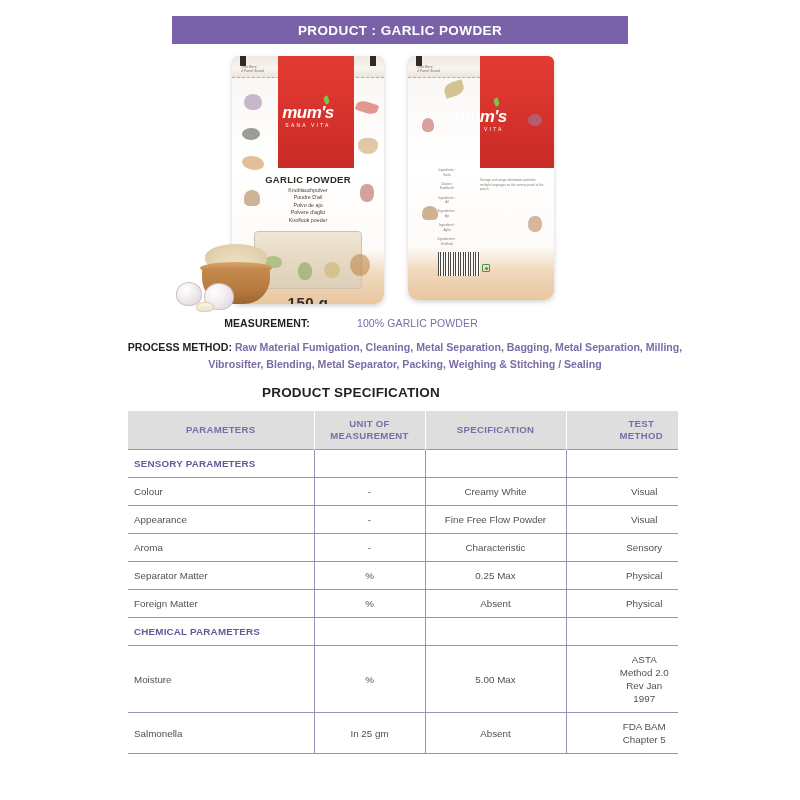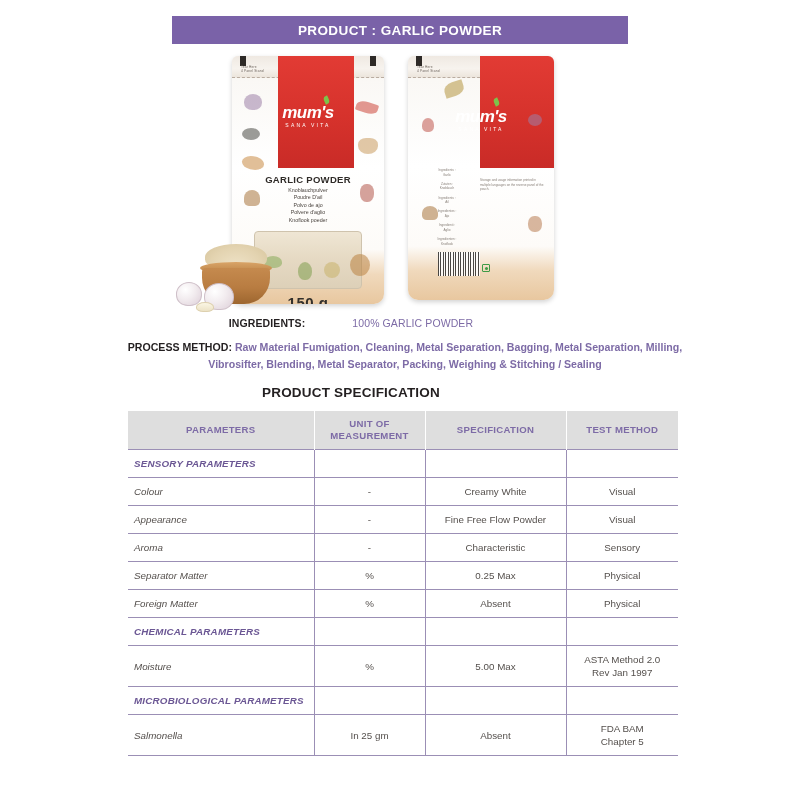--- a/index.html
+++ b/index.html
@@ -210,34 +210,34 @@
     background: #dedede;
     color: #7d6ba6;
     font-size: 9.6px;
     font-weight: bold;
     letter-spacing: .3px;
     padding: 7px 4px;
     text-align: center;
     line-height: 12px;
     border-right: 1px solid #ffffff;
   }
-  table.spec th:last-child { border-right: none; }
+  table.spec th:last-child { border-right: none; padding-left: 42px; }
 
   table.spec td {
     font-size: 9.8px;
     color: #55504d;
     padding: 7px 4px;
     text-align: center;
     line-height: 13px;
     border-bottom: 1px solid #9b8fb5;
     border-right: 1px solid #9b8fb5;
     vertical-align: middle;
   }
-  table.spec td:first-child { text-align: left; padding-left: 6px; font-style: italic; }
-  table.spec td:last-child  { border-right: none; }
+  table.spec td:first-child { text-align: left; padding-left: 6px; }
+  table.spec td:last-child  { border-right: none; padding-left: 48px; }
 
   table.spec tr.section td {
     color: #6b5794;
     font-weight: bold;
     font-size: 9.8px;
     letter-spacing: .2px;
   }
 
   table.spec tr.first-row td { border-top: 1px solid #9b8fb5; }
 
@@ -337,21 +337,21 @@
       <div class="bowl-rim"></div>
       <div class="bowl"></div>
       <div class="garlic g1"></div>
       <div class="garlic g2"></div>
       <div class="clove"></div>
     </div>
 
   </div>
 
   <div class="ing-line">
-    <span class="lbl">INGREDIENTS:</span>
+    <span class="lbl">MEASUREMENT:</span>
     <span class="val">100% GARLIC POWDER</span>
   </div>
 
   <div class="proc">
     <span class="lbl">PROCESS METHOD:</span>
     <span class="val">Raw Material Fumigation, Cleaning, Metal Separation, Bagging, Metal Separation, Milling, Vibrosifter, Blending, Metal Separator, Packing, Weighing &amp; Stitching / Sealing</span>
   </div>
 
   <div class="spec-title">PRODUCT SPECIFICATION</div>
 
@@ -414,26 +414,20 @@
           <td class="nowrap-2"></td>
           <td class="nowrap-2"></td>
         </tr>
         <tr>
           <td class="nowrap-2">Moisture</td>
           <td class="nowrap-2">%</td>
           <td class="nowrap-2">5.00 Max</td>
           <td class="nowrap-2">ASTA Method 2.0
 Rev Jan 1997</td>
         </tr>
-        <tr class="section">
-          <td class="nowrap-2">MICROBIOLOGICAL PARAMETERS</td>
-          <td class="nowrap-2"></td>
-          <td class="nowrap-2"></td>
-          <td class="nowrap-2"></td>
-        </tr>
         <tr>
           <td class="nowrap-2">Salmonella</td>
           <td class="nowrap-2">In 25 gm</td>
           <td class="nowrap-2">Absent</td>
           <td class="nowrap-2">FDA BAM
 Chapter 5</td>
         </tr>
       </tbody>
   </table>
 

